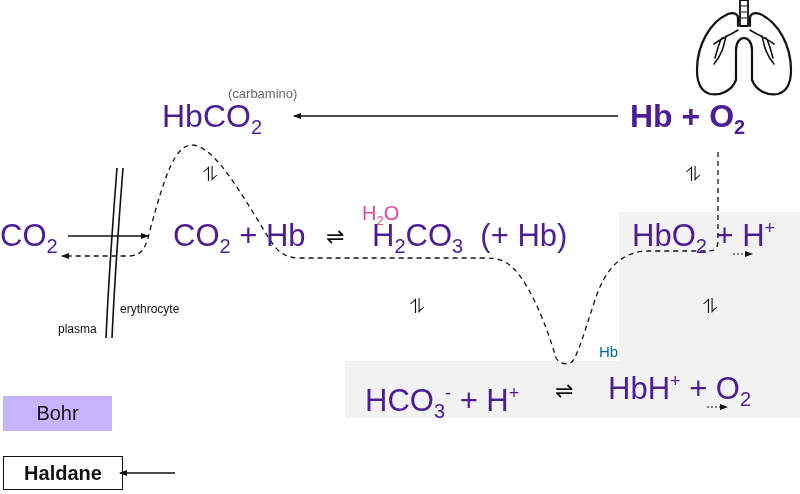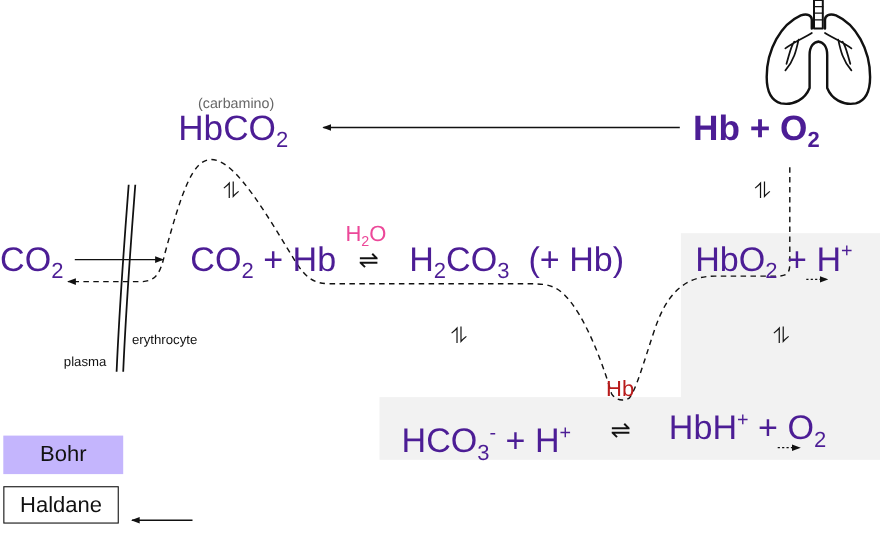--- a/index.html
+++ b/index.html
@@ -3,26 +3,26 @@
   <meta charset="utf-8">
   <style>
     html, body { margin: 0; padding: 0; background: #ffffff; }
     body { width: 800px; height: 494px; position: relative; overflow: hidden;
            font-family: "Liberation Sans", "DejaVu Sans", sans-serif; color: #111; }
     .shade { position: absolute; background: #f2f2f2; }
     .chem { position: absolute; font-size: 31px; line-height: 1; white-space: nowrap; color: #4c1d95; }
     .chem sub { font-size: 20px; vertical-align: -7px; line-height: 0; }
     .chem sup { font-size: 18px; vertical-align: 12px; line-height: 0; }
     .small { position: absolute; font-size: 12px; line-height: 1; white-space: nowrap; color: #111; }
-    .label-grey { position: absolute; font-size: 14px; color: #666; white-space: nowrap; }
+    .label-grey { position: absolute; font-size: 14px; color: #666; white-space: nowrap; margin-left: 48px; }
     .eq { position: absolute; font-size: 20px; line-height: 1; color: #111; }
     .bohr { position: absolute; left: 3px; top: 396px; width: 109px; height: 35px;
             background: #c4b5fd; font-size: 20px; display:flex; align-items:center; justify-content:center; }
-    .haldane { position: absolute; left: 3px; top: 442px; width: 105px; height: 34px;
-               border: 1.5px solid #111; font-size: 20px; display:flex; align-items:center; justify-content:center; box-sizing: border-box; }
+    .haldane { position: absolute; left: 3px; top: 456px; width: 120px; height: 34px;
+               border: 1.5px solid #111; font-size: 20px; display:flex; align-items:center; justify-content:center; box-sizing: border-box; font-weight: bold; }
     svg.overlay { position: absolute; left: 0; top: 0; }
   </style>
 </head>
 <body>
 
 <div class="shade" style="left:619px; top:212px; width:181px; height:150px;"></div>
 <div class="shade" style="left:345px; top:361px; width:455px; height:57px;"></div>
 
 <svg class="overlay" width="800" height="494" viewBox="0 0 800 494">
   <defs>
@@ -101,21 +101,21 @@
   <span>H</span><sub>2</sub><span>CO</span><sub>3</sub><span style="white-space:pre;">  (+ Hb)</span>
 </div>
 
 <div class="chem" style="left:632px; top:220px;">
   <span>HbO</span><sub>2</sub><span style="white-space:pre;"> + H</span><sup>+</sup>
 </div>
 
 <div class="small" style="left:58px; top:303px;margin-top:20px;">plasma</div>
 <div class="small" style="left:120px; top:303px;">erythrocyte</div>
 
-<div class="label-grey" style="left:551px; top:343px; font-size:20px; color:#b91c1c;">Hb</div>
+<div class="label-grey" style="left:551px; top:343px; font-size:15px; color:#0369a1;">Hb</div>
 
 <div class="chem" style="left:365px; top:385px;">
   <span>HCO</span><sub>3</sub><sup>-</sup><span style="white-space:pre;"> + H</span><sup>+</sup>
 </div>
 <div class="eq" style="left:555px; top:380px; font-size:22px;">⇌</div>
 
 <div class="chem" style="left:608px; top:373px;">
   <span>HbH</span><sup>+</sup><span style="white-space:pre;"> + O</span><sub>2</sub>
 </div>
 

